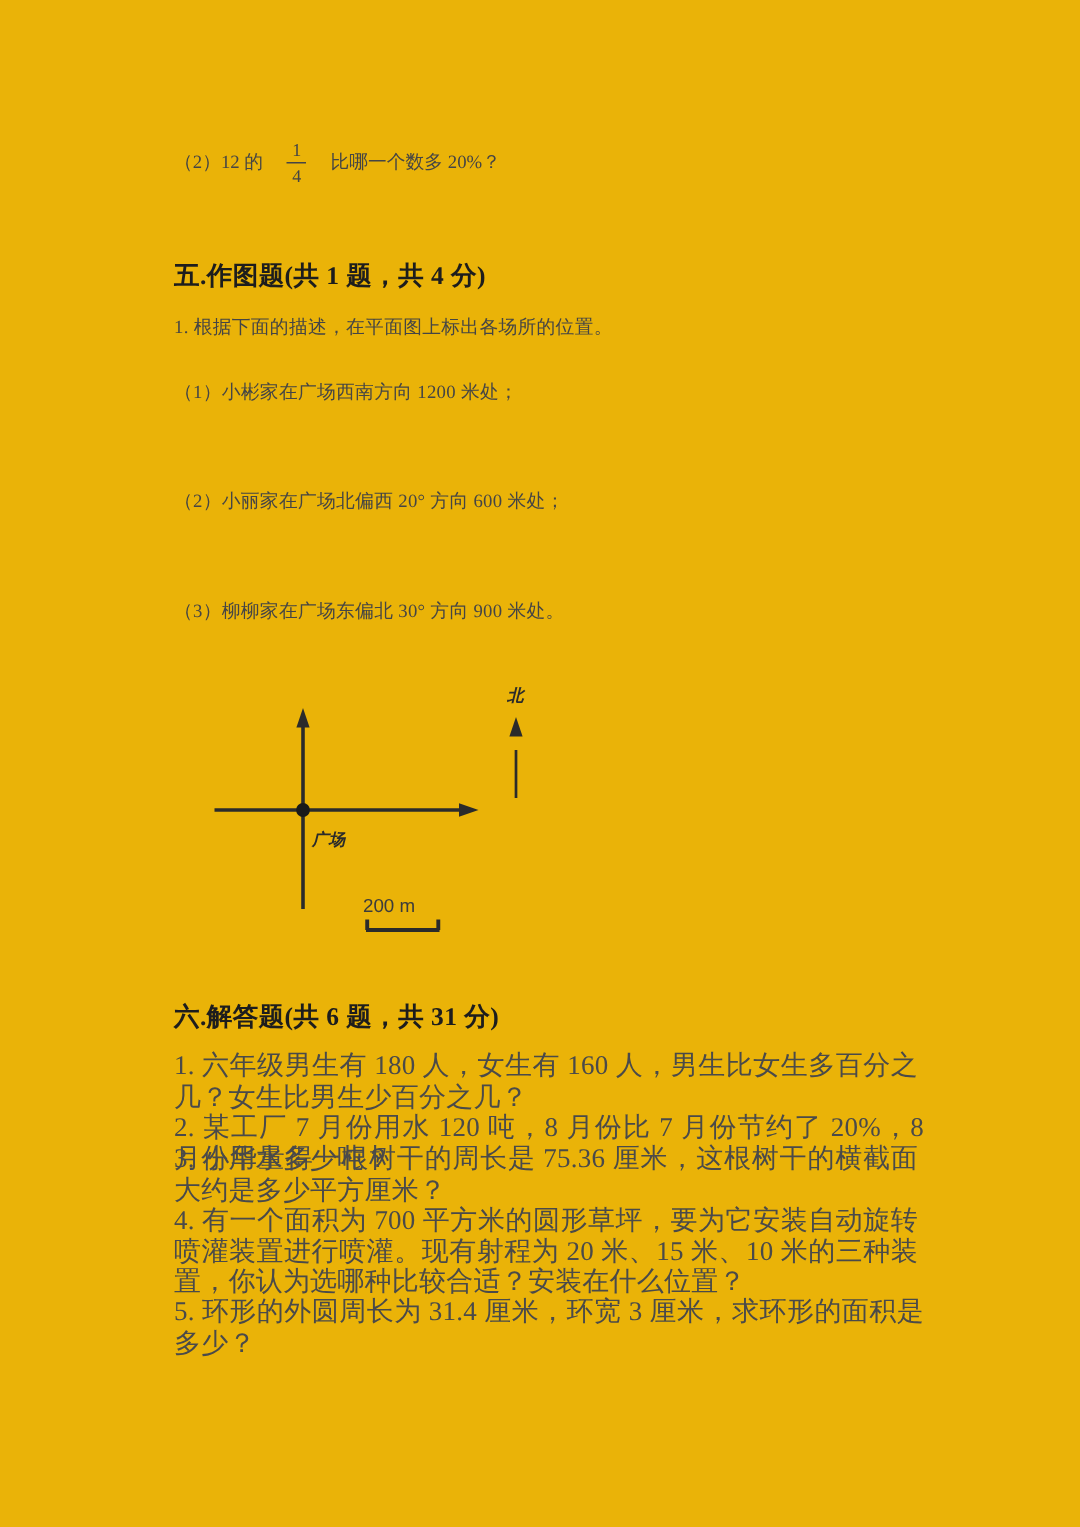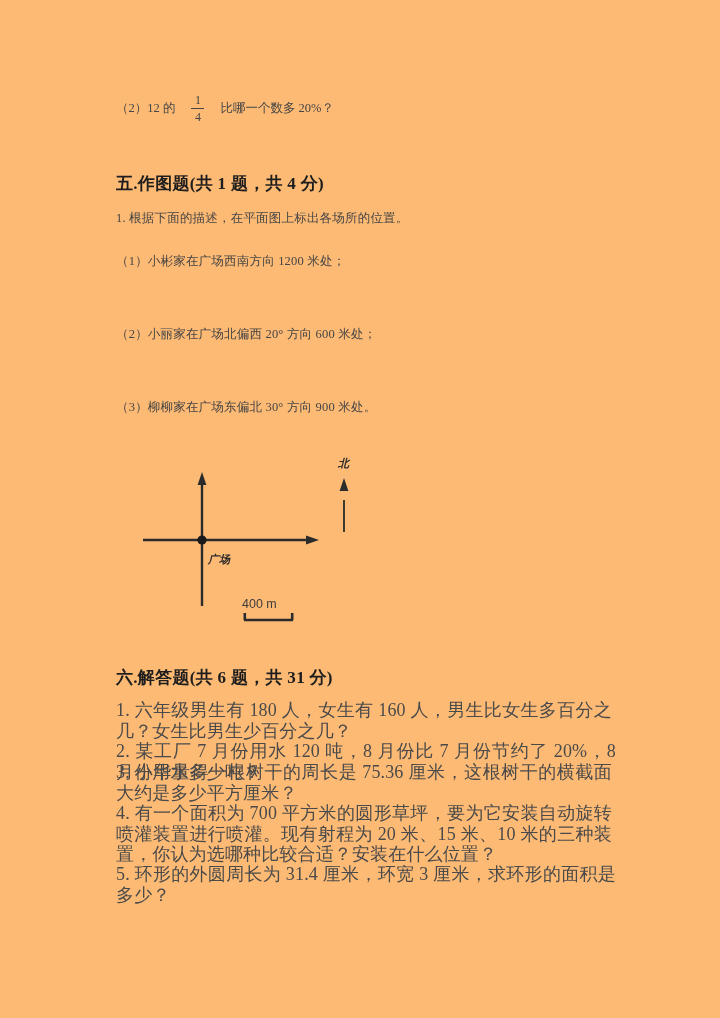--- a/index.html
+++ b/index.html
@@ -16,21 +16,21 @@
     color: #3a3a3a;
     overflow: hidden;
   }
 
   .page {
     position: absolute;
     left: 0;
     top: 0;
     width: 720px;
     height: 1018px;
-    background: #fdba74;
+    background: #eab308;
   }
 
   
   .q-line {
     position: absolute;
     font-size: 12.5px;
     line-height: 19px;
     color: #454545;
     letter-spacing: 0.2px;
     white-space: nowrap;
@@ -154,21 +154,21 @@
 
       <line x1="124" y1="180" x2="173" y2="180" stroke="#2b2b2b" stroke-width="2.6"></line>
       <line x1="124.8" y1="180" x2="124.8" y2="173" stroke="#2b2b2b" stroke-width="2.6"></line>
       <line x1="172.2" y1="180" x2="172.2" y2="173" stroke="#2b2b2b" stroke-width="2.6"></line>
     </svg>
 
     <div class="dlabel" style="left:88px; top:112px;">广场</div>
 
     <div class="dlabel" style="left:218px; top:16px;">北</div>
 
-    <div class="dlabel plain" style="left:122px; top:157px;">400 m</div>
+    <div class="dlabel plain" style="left:122px; top:157px;">200 m</div>
   </div>
 
   <div class="section-head" style="left:116px; top:666px;text-align:right;">六.解答题(共 6 题，共 31 分)</div>
 
   <div class="para" style="left:116px; top:700px; width:496px;">1. 六年级男生有 180 人，女生有 160 人，男生比女生多百分之几？女生比男生少百分之几？</div>
 
   <div class="para" style="left:116px; top:741px; width:500px;">2. 某工厂 7 月份用水 120 吨，8 月份比 7 月份节约了 20%，8 月份用水多少吨？</div>
 
   <div class="para" style="left:116px; top:762px; width:496px;">3. 小华量得一根树干的周长是 75.36 厘米，这根树干的横截面大约是多少平方厘米？</div>
 

